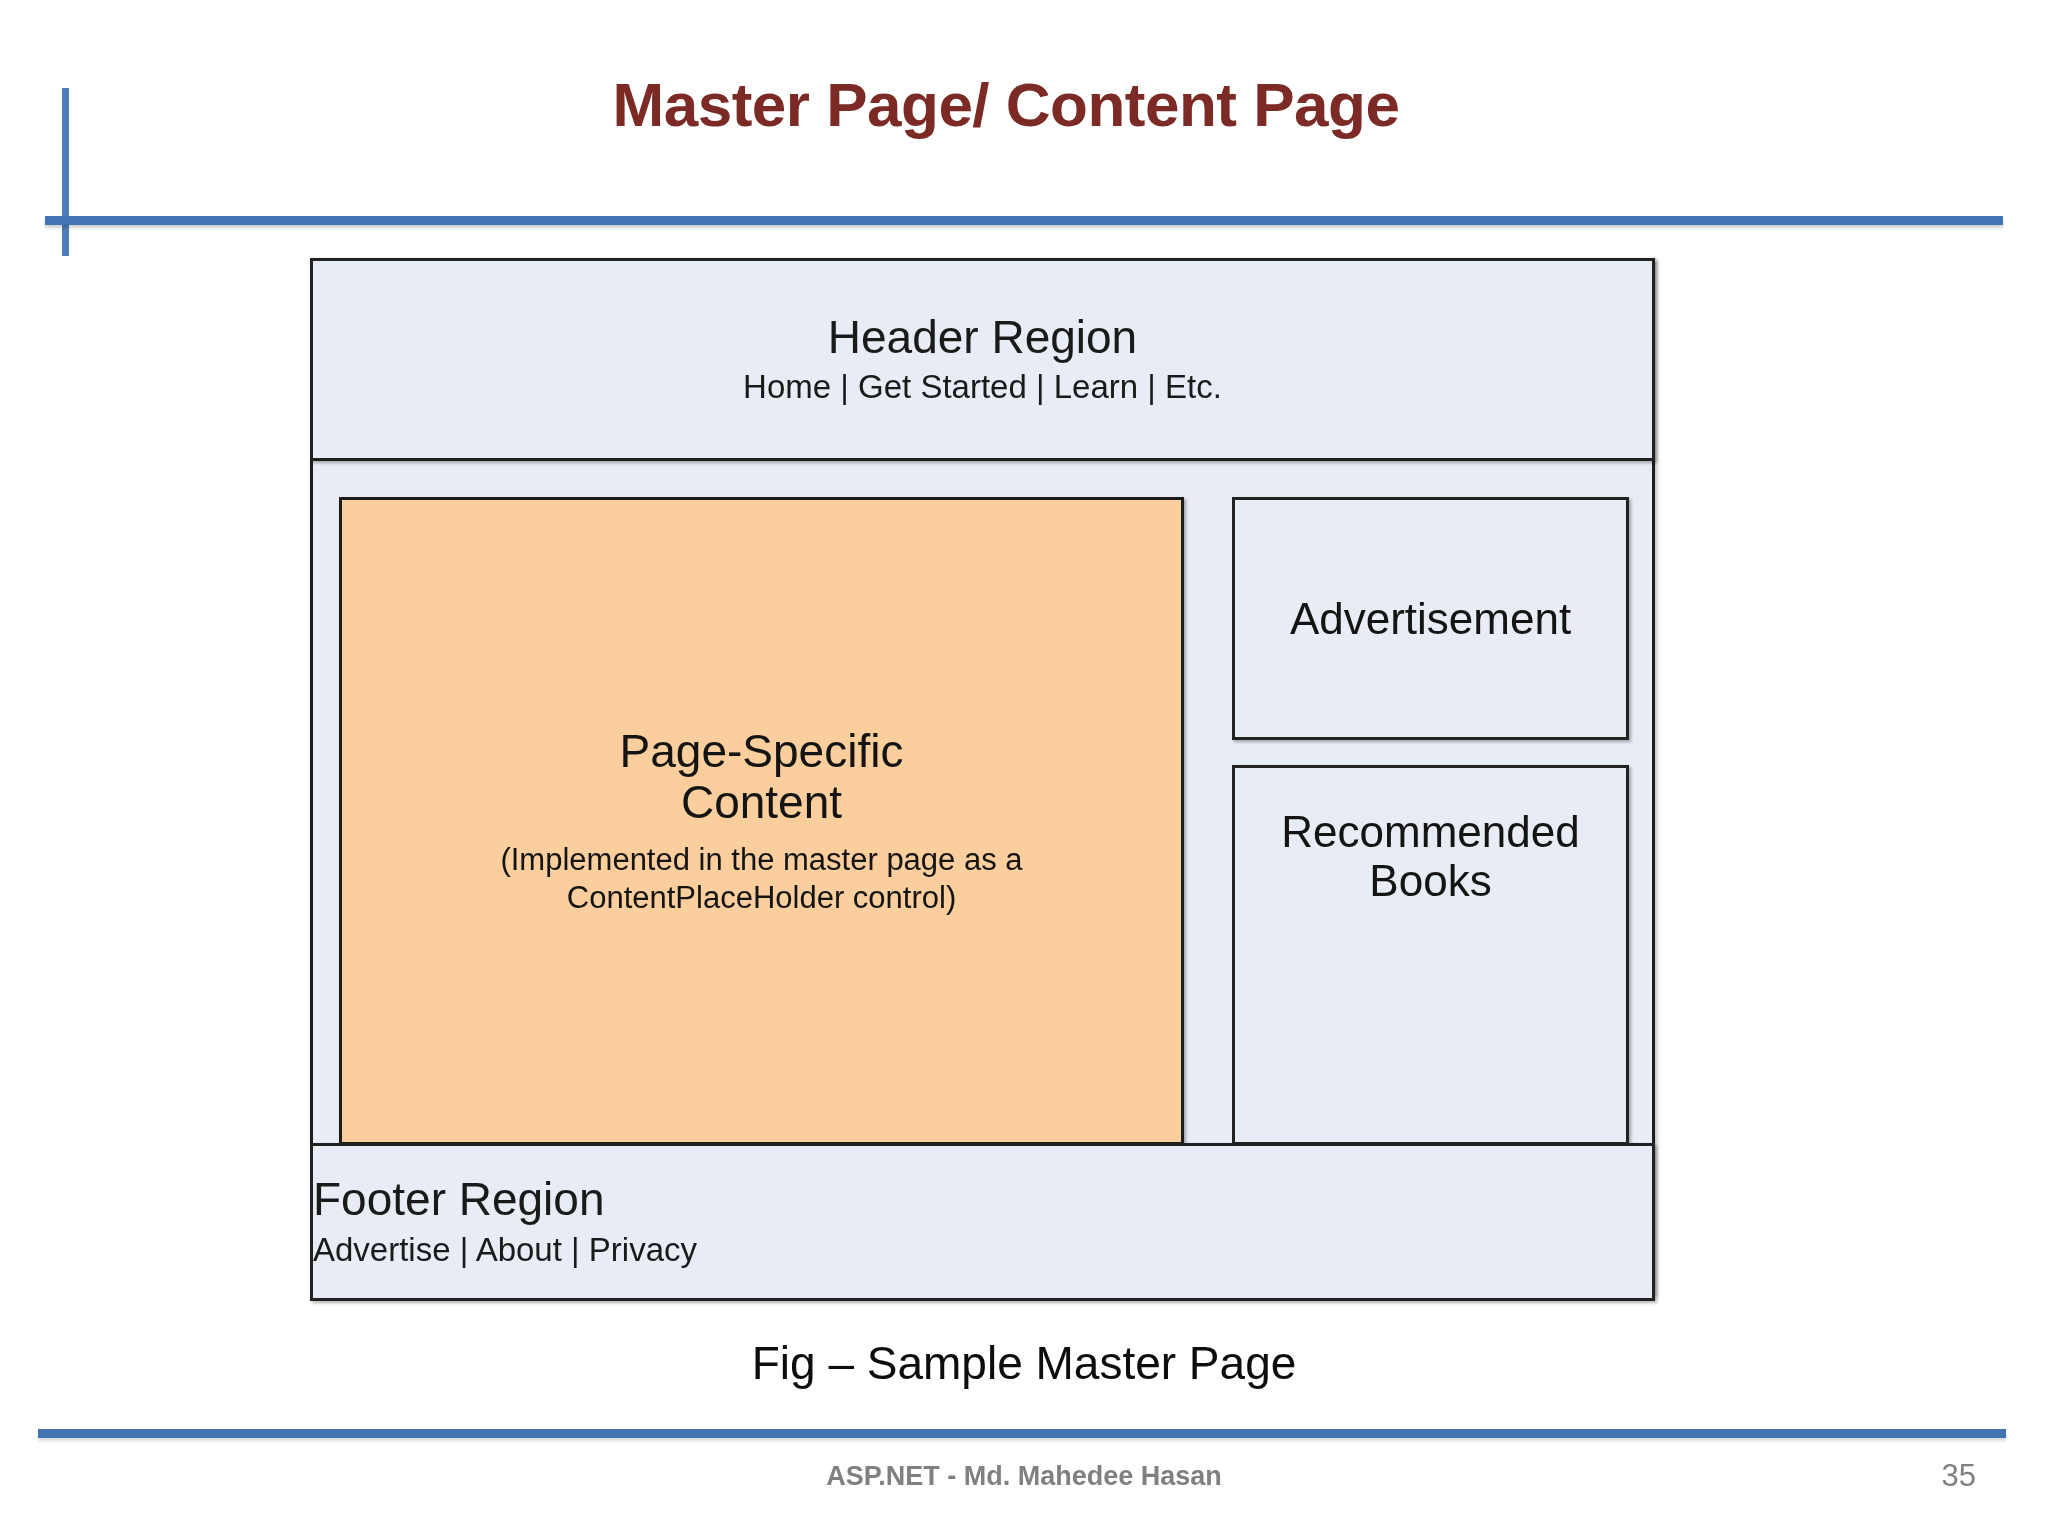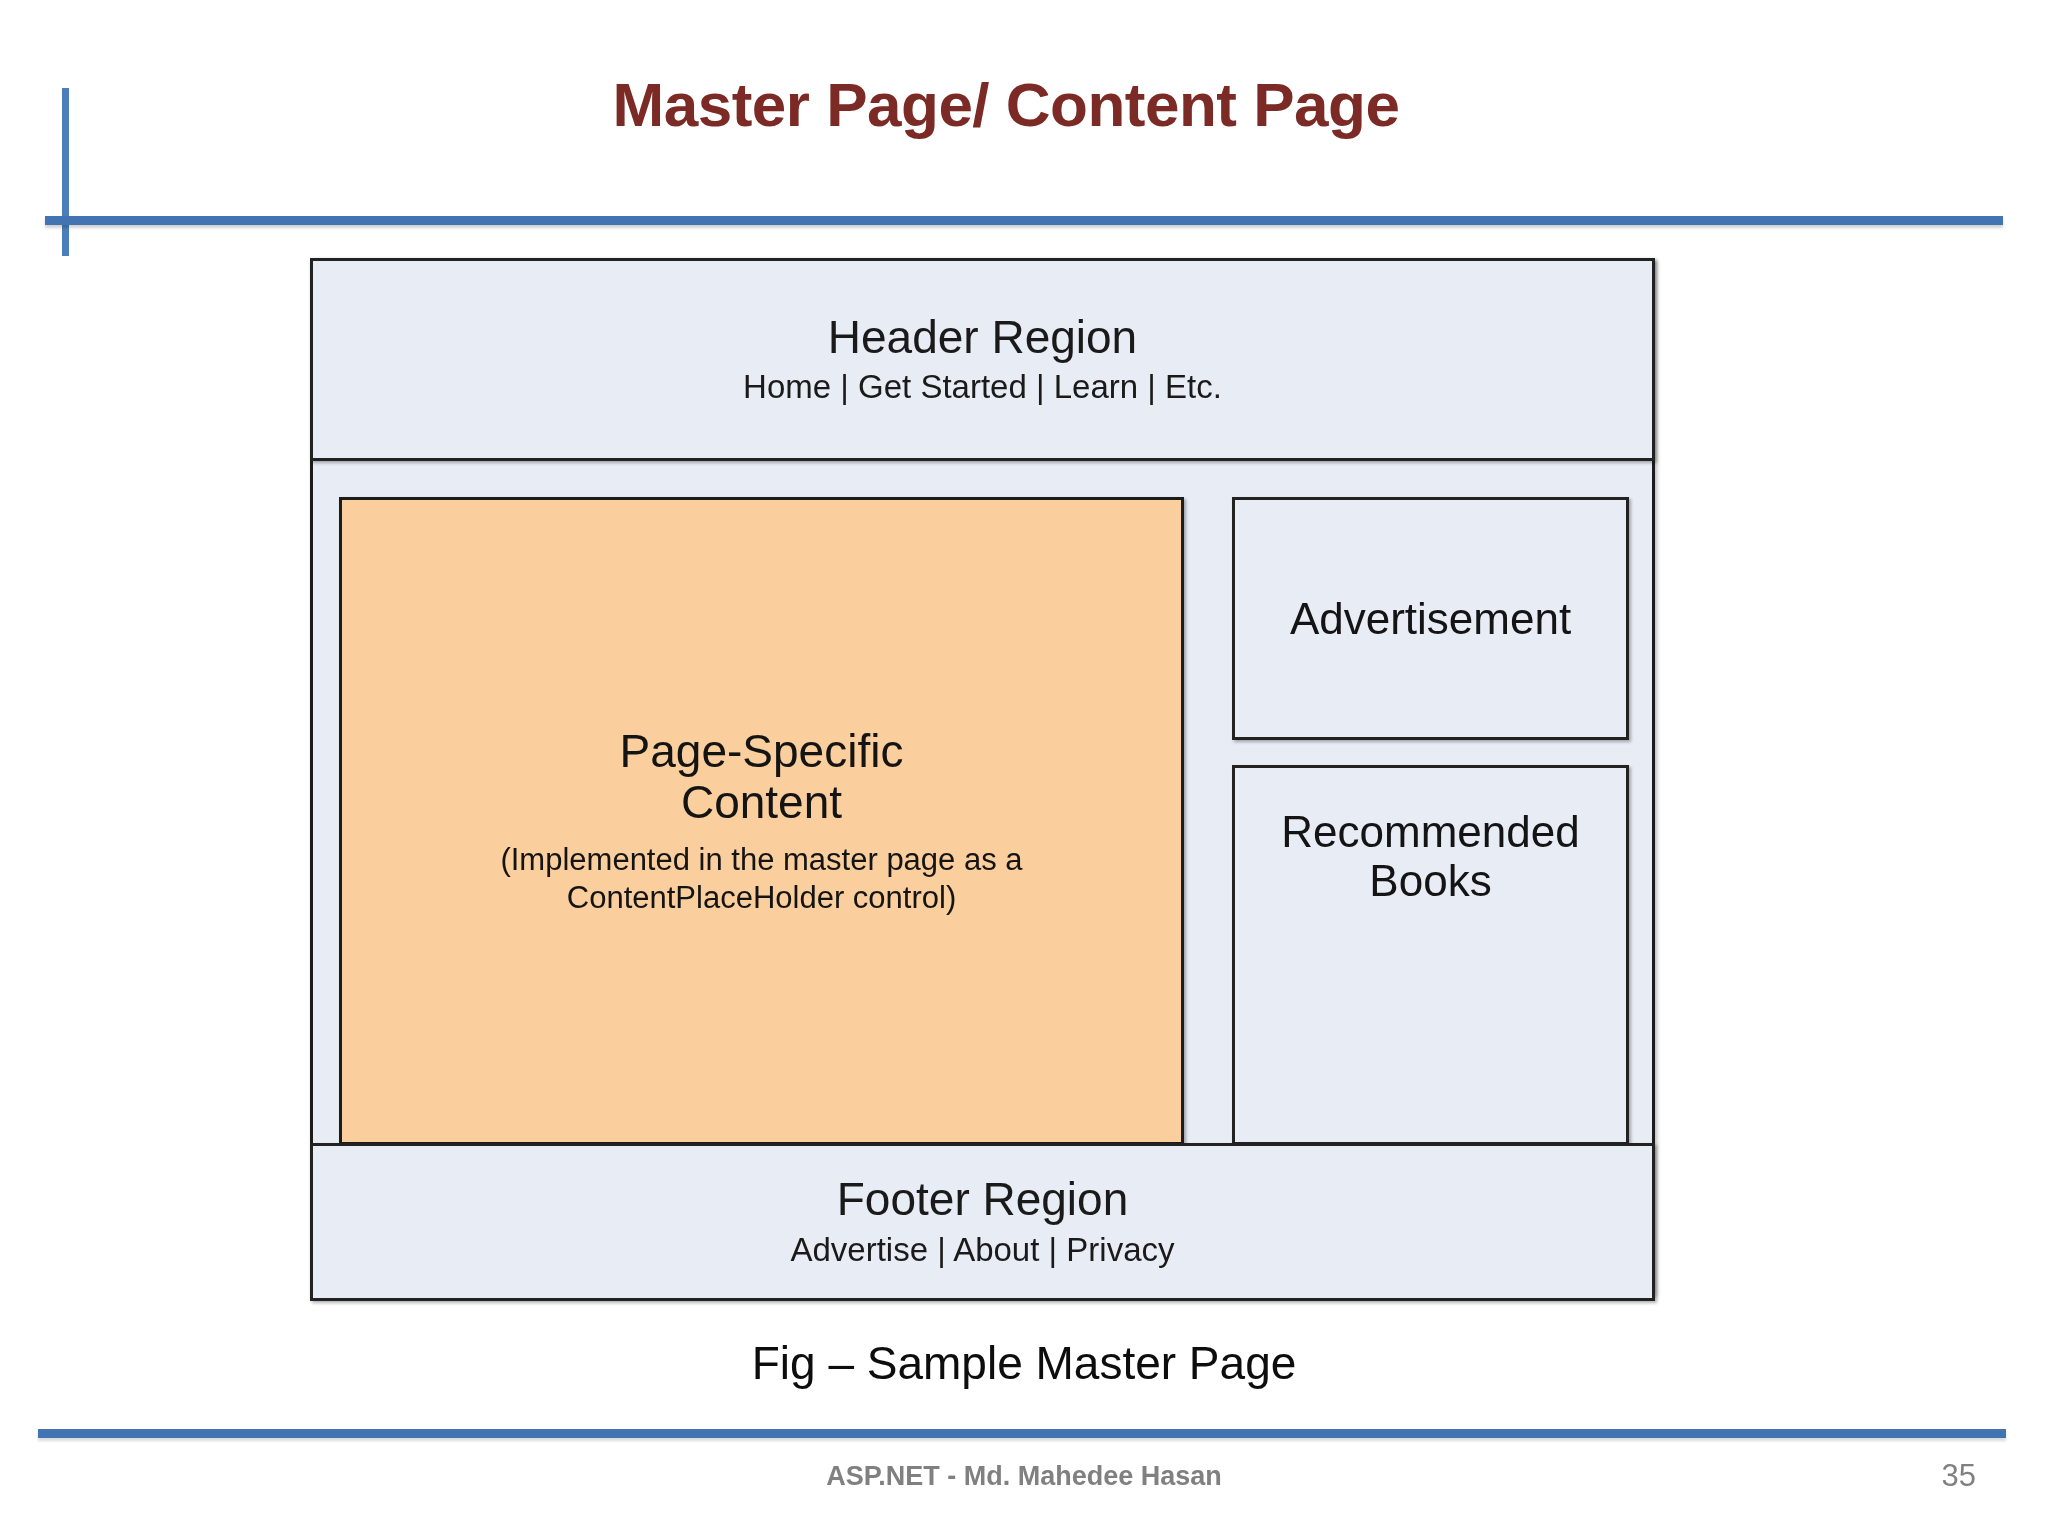--- a/index.html
+++ b/index.html
@@ -176,21 +176,21 @@
 
   
   .footer-region {
     position: absolute;
     left: -3px;
     top: 882px;
     width: 1345px;
     height: 158px;
     display: flex;
     flex-direction: column;
-    align-items: center;
+    align-items: flex-start;
     justify-content: center;
   }
 
   
   .fig-caption {
     position: absolute;
     left: 0;
     top: 1336px;
     width: 2048px;
     text-align: center;

